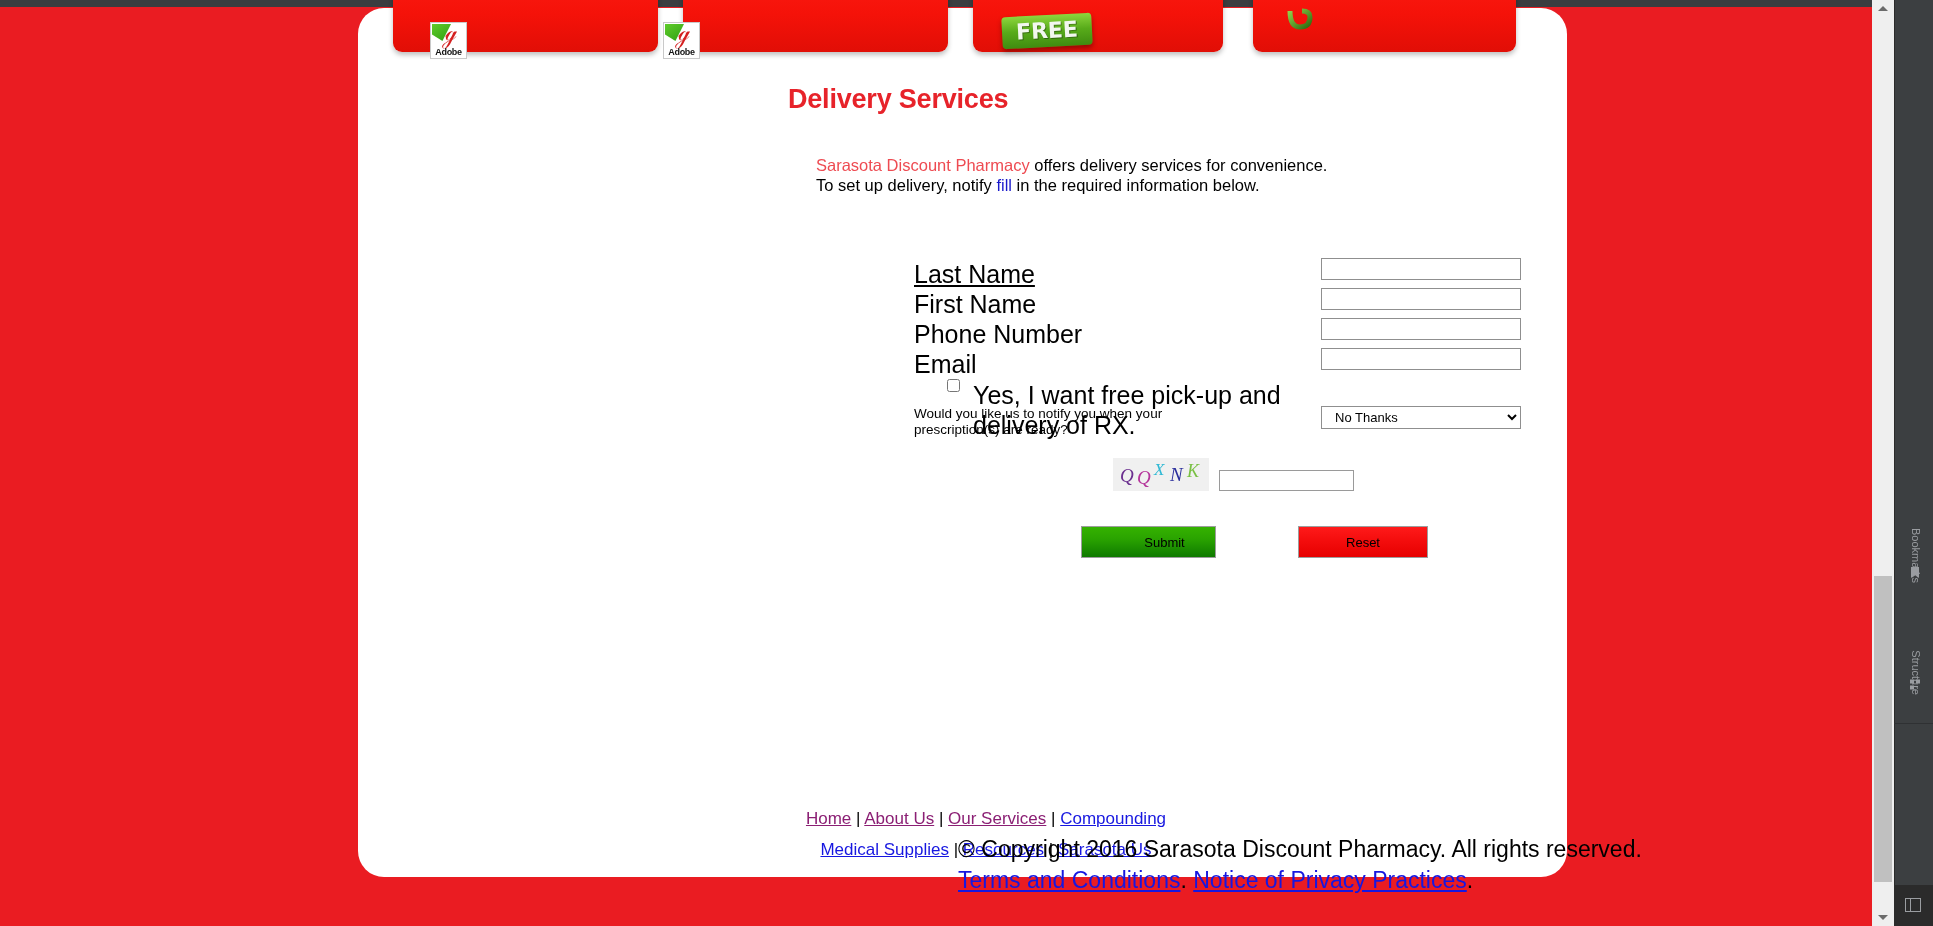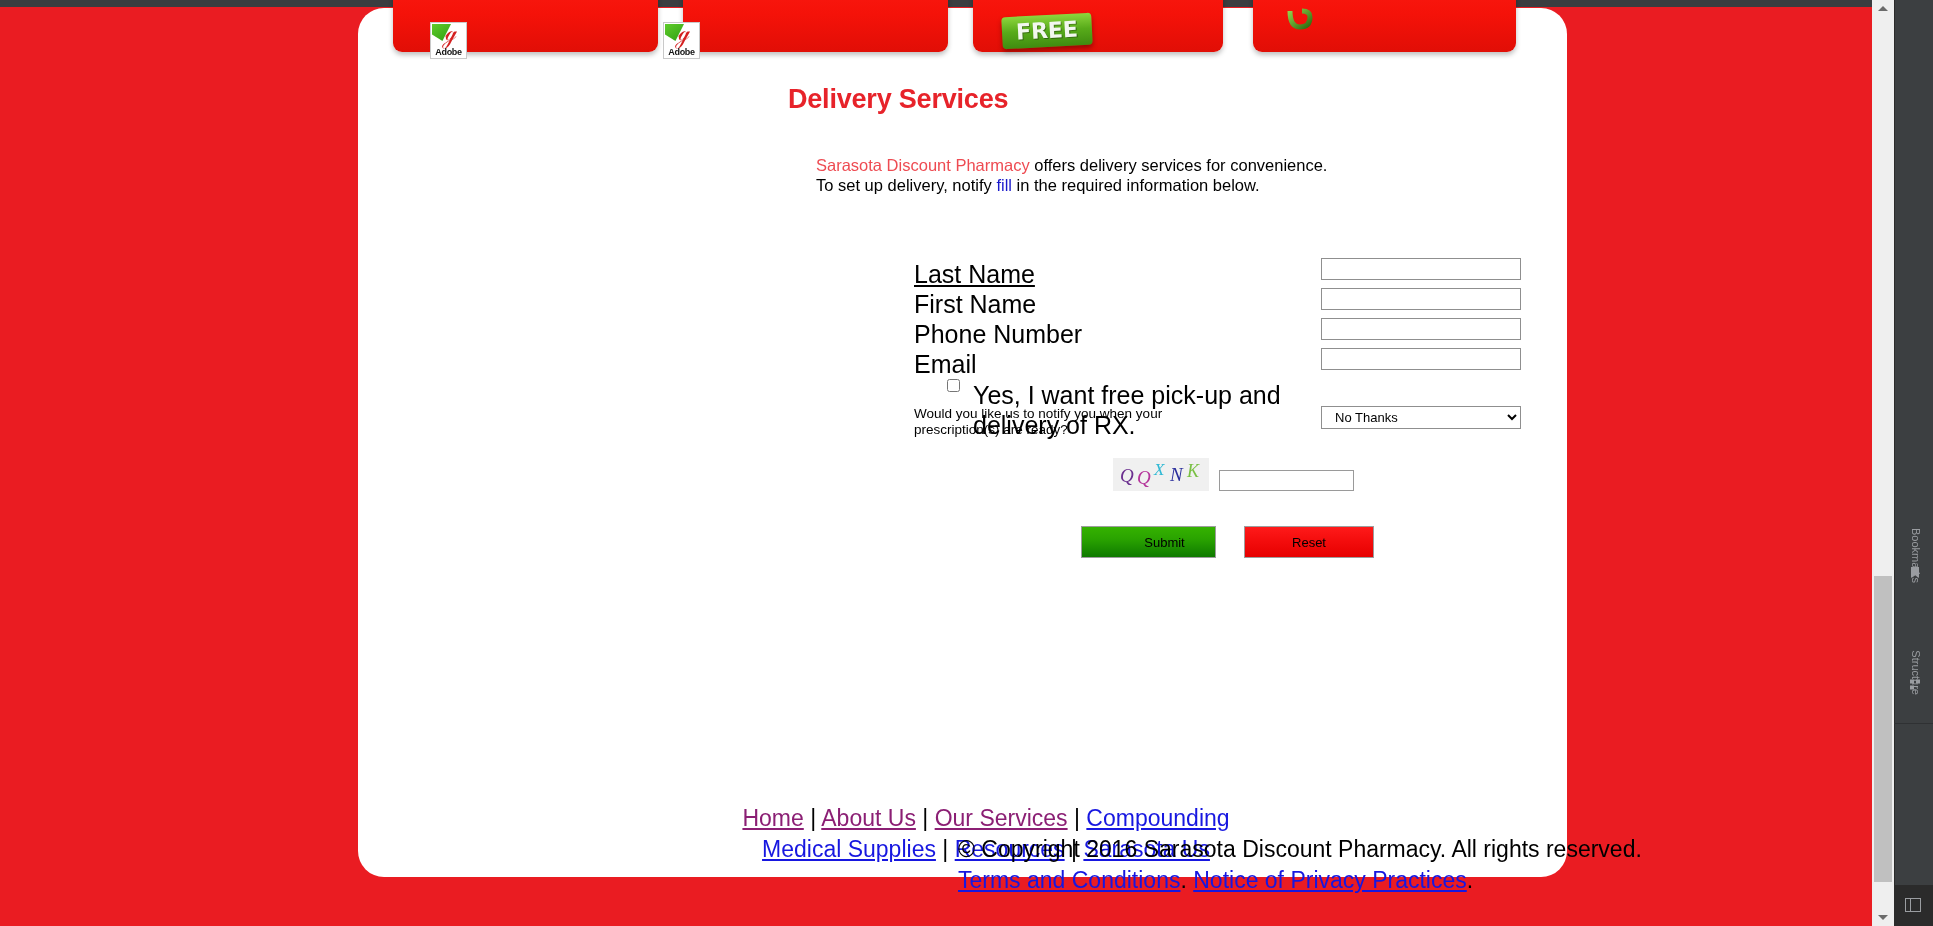--- a/index.html
+++ b/index.html
@@ -243,37 +243,37 @@
     color: #000000;
     cursor: pointer;
     padding: 0;
   }
   #submit-button {
     left: 723px; top: 518px; width: 135px;
     background: linear-gradient(180deg,#35b200 0%,#2aa300 40%,#0f7a00 100%);
     padding-left: 32px;
   }
   #reset-button {
-    left: 886px; top: 518px; width: 130px;
+    left: 940px; top: 518px; width: 130px;
     background: linear-gradient(180deg,#ff1a1a 0%,#f40d0d 45%,#e60000 100%);
   }
 
   
   #footer {
     position: absolute;
     left: 0; top: 0;
     width: 1209px;
     pointer-events: none;
   }
   #footer-nav {
     position: absolute;
     left: 0; top: 795px;
     width: 1209px;
     text-align: center;
-    font-size: 23px;
+    font-size: 17px;
     line-height: 31px;
     color: #000000;
     pointer-events: auto;
     padding-left: 47px;
   }
   #footer-nav a { color: #8b1f74; text-decoration: underline; }
   #footer-nav a.blue { color: #1717e0; }
   #footer-nav .sep { color: #000000; text-decoration: none; }
 
   #footer-copy {

